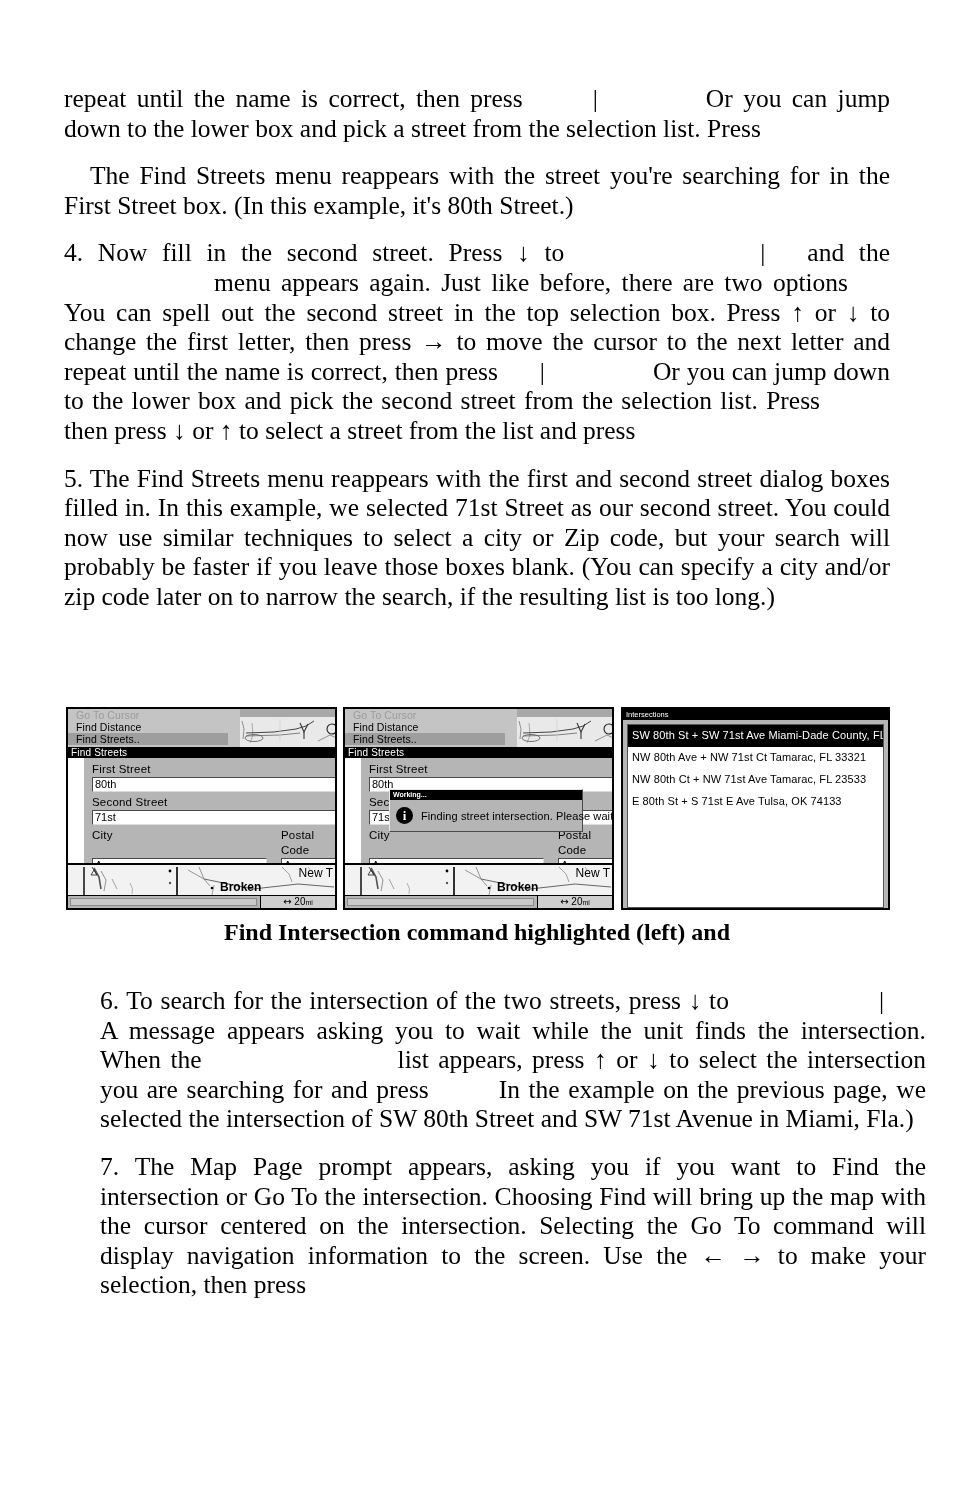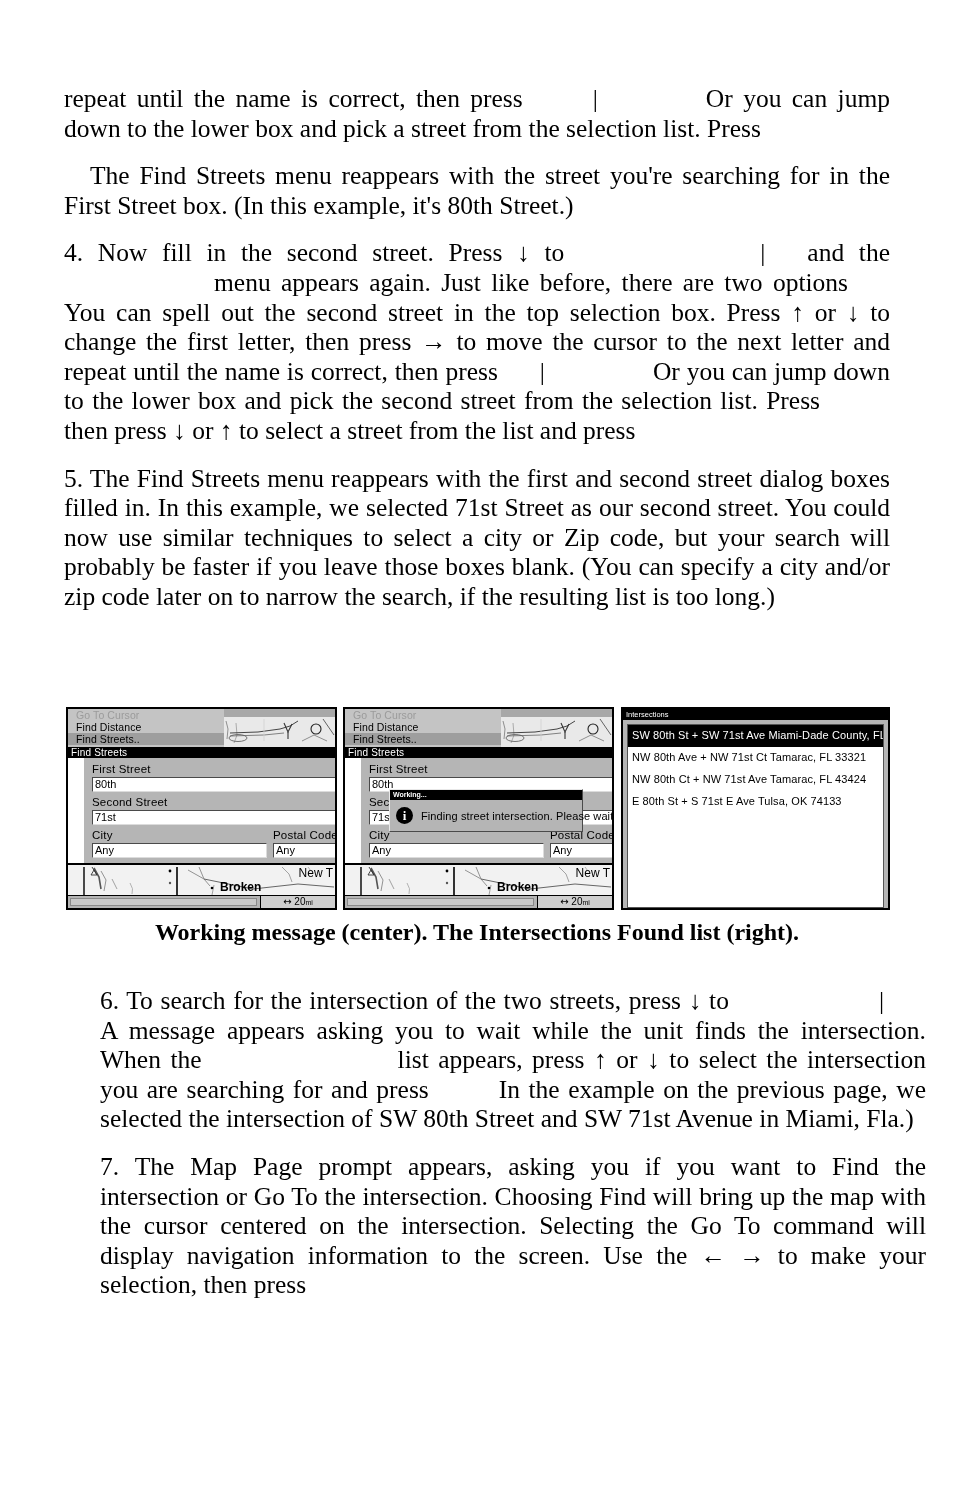--- a/index.html
+++ b/index.html
@@ -70,20 +70,21 @@
   .gps.center { left: 277px; width: 271px; height: 203px; }
   .gps.right  { left: 555px; width: 269px; height: 203px; }
 
   
   .menu-strip {
     position: absolute;
     left: 0; top: 0;
     width: 100%;
     height: 38px;
     background: #c4c4c4;
+    padding-left: 16px;
   }
   .menu-list {
     position: absolute;
     left: 0; top: 0;
     width: 160px;
     height: 38px;
     background: #c4c4c4;
   }
   .menu-item {
     height: 12px;
@@ -156,21 +157,21 @@
     border-bottom-color: #dcdcdc;
     box-sizing: border-box;
     font-size: 11px;
     line-height: 13px;
     padding-left: 2px;
     color: #000000;
     margin-bottom: 3px;
     overflow: hidden;
     white-space: nowrap;
   }
-  .row2 { display: flex; gap: 6px; }
+  .row2 { display: flex; gap: 14px; }
   .row2 .col-a { flex: 0 0 175px; }
   .row2 .col-b { flex: 1 1 auto; }
 
   .btn-row {
     display: flex;
     gap: 8px;
     margin-top: 5px;
   }
   .gbtn {
     flex: 1 1 0;
@@ -551,30 +552,30 @@
         <div class="scalebox"><span class="ar">↔</span> <span>20</span><span class="unit">mi</span></div>
       </div>
     </div>
 
     <div class="gps right">
       <div class="isect-title">Intersections</div>
       <div class="isect-body">
         <div class="isect-inner">
           <div class="isect-row sel">SW 80th St + SW 71st Ave Miami-Dade County, FL  33143</div>
           <div class="isect-row">NW 80th Ave + NW 71st Ct Tamarac, FL  33321</div>
-          <div class="isect-row">NW 80th Ct + NW 71st Ave Tamarac, FL  43424</div>
+          <div class="isect-row">NW 80th Ct + NW 71st Ave Tamarac, FL  23533</div>
           <div class="isect-row">E 80th St + S 71st E Ave Tulsa, OK  74133</div>
         </div>
       </div>
     </div>
 
   </div>
 
   <div class="caption">
-    <div>Working message (center). The Intersections Found list (right).</div>
+    <div>Find Intersection command highlighted (left) and</div>
   </div>
 
   <div class="after-fig">
 
     <p class="para"><span>6.</span> <span>To search for the intersection of the two streets, press ↓ to</span><span class="gap-xl"></span><span class="bar">|</span><span class="gap-sm"></span><span>A message appears asking you to wait while the unit finds the intersection. When the</span><span class="gap-xxl"></span><span>list appears, press ↑ or ↓ to select the intersection you are searching for and press</span><span class="gap-md"></span><span>In the example on the previous page, we selected the intersection of SW 80th Street and SW 71st Avenue in Miami, Fla.)</span></p>
 
     <p class="para"><span>7.</span> <span>The Map Page prompt appears, asking you if you want to Find the intersection or Go To the intersection. Choosing Find will bring up the map with the cursor centered on the intersection. Selecting the Go To command will display navigation information to the screen. Use the ← → to make your selection, then press</span></p>
 
   </div>
 

